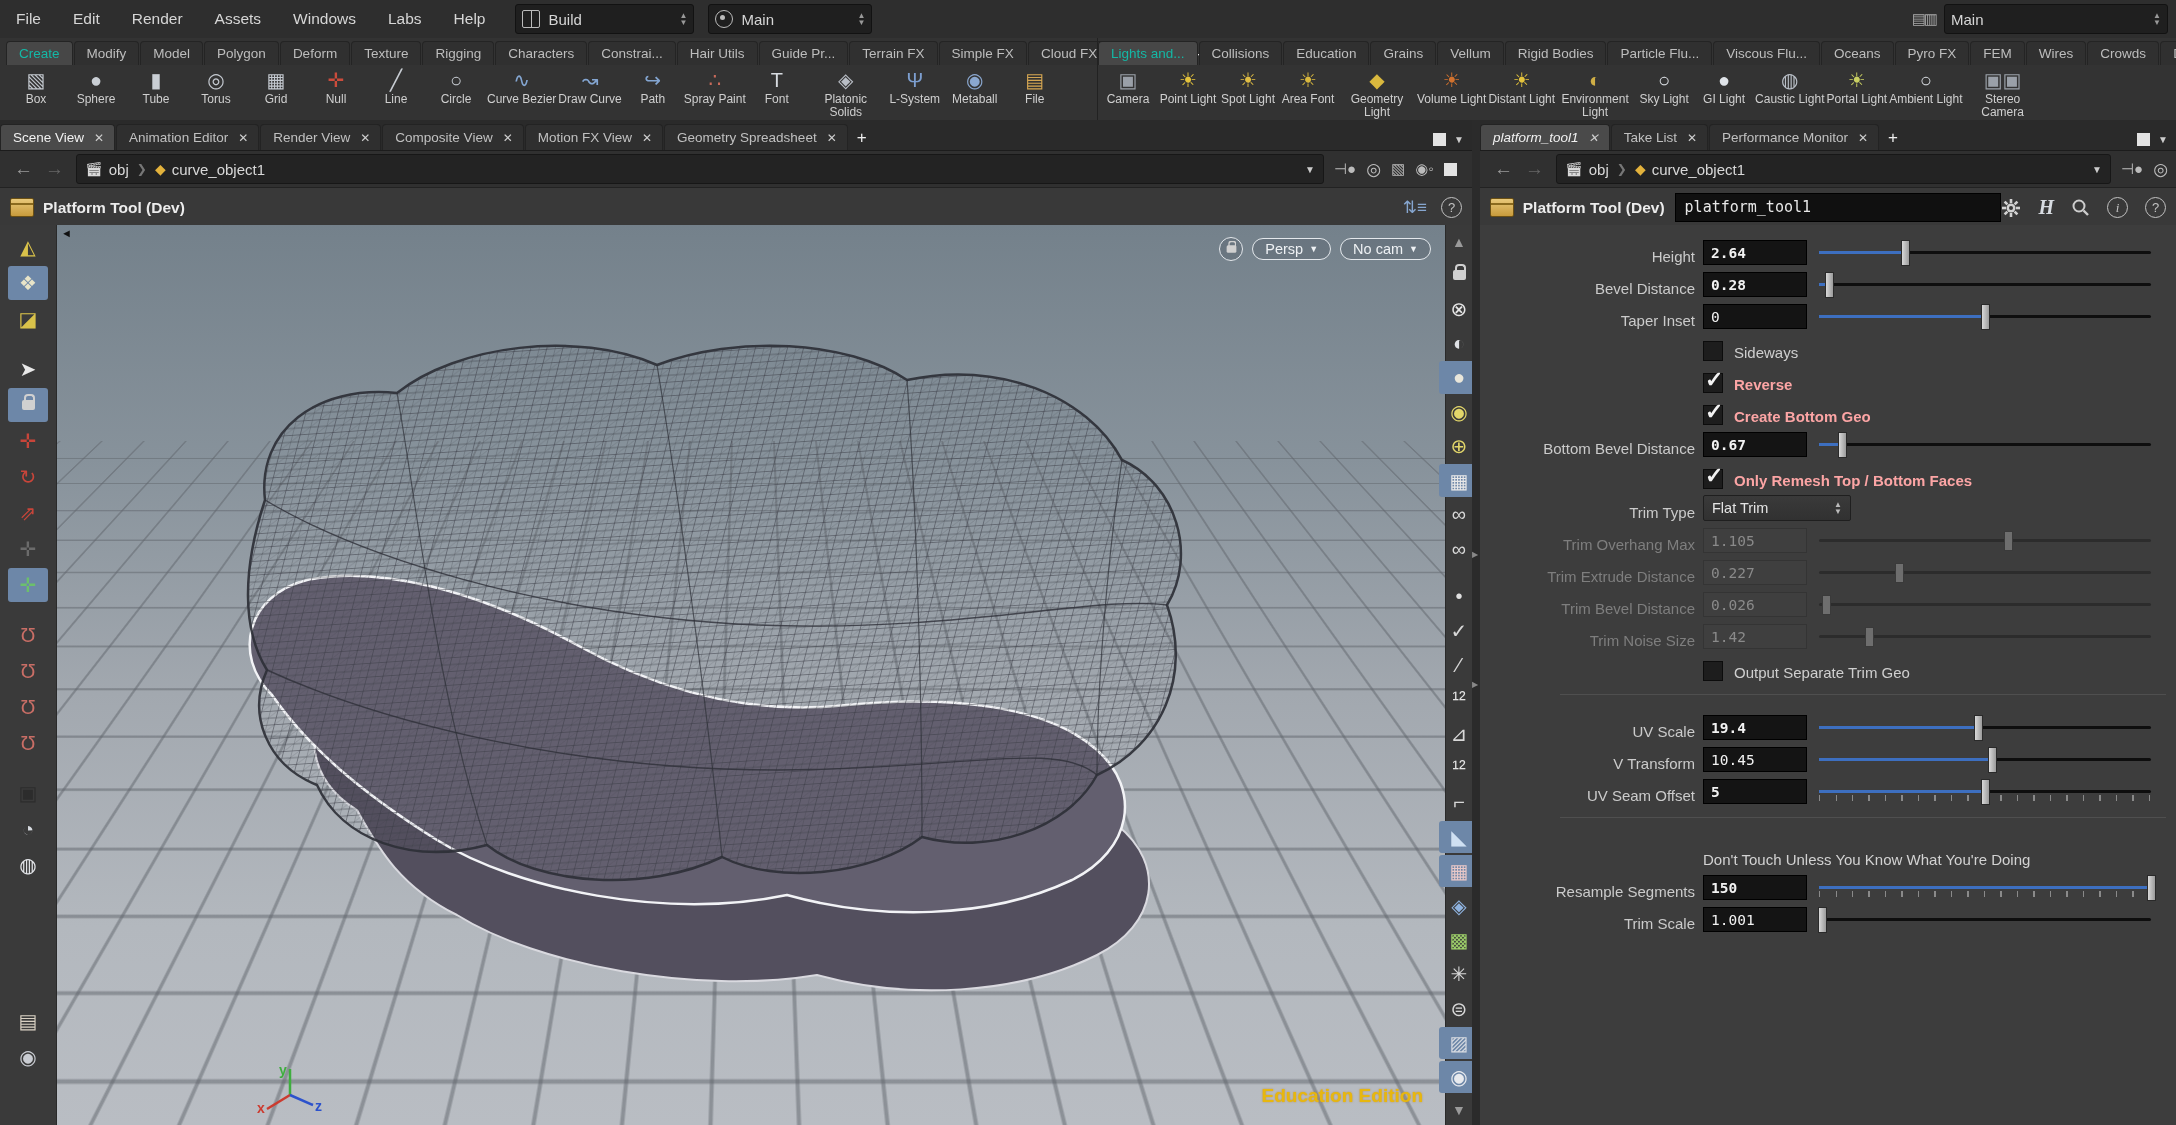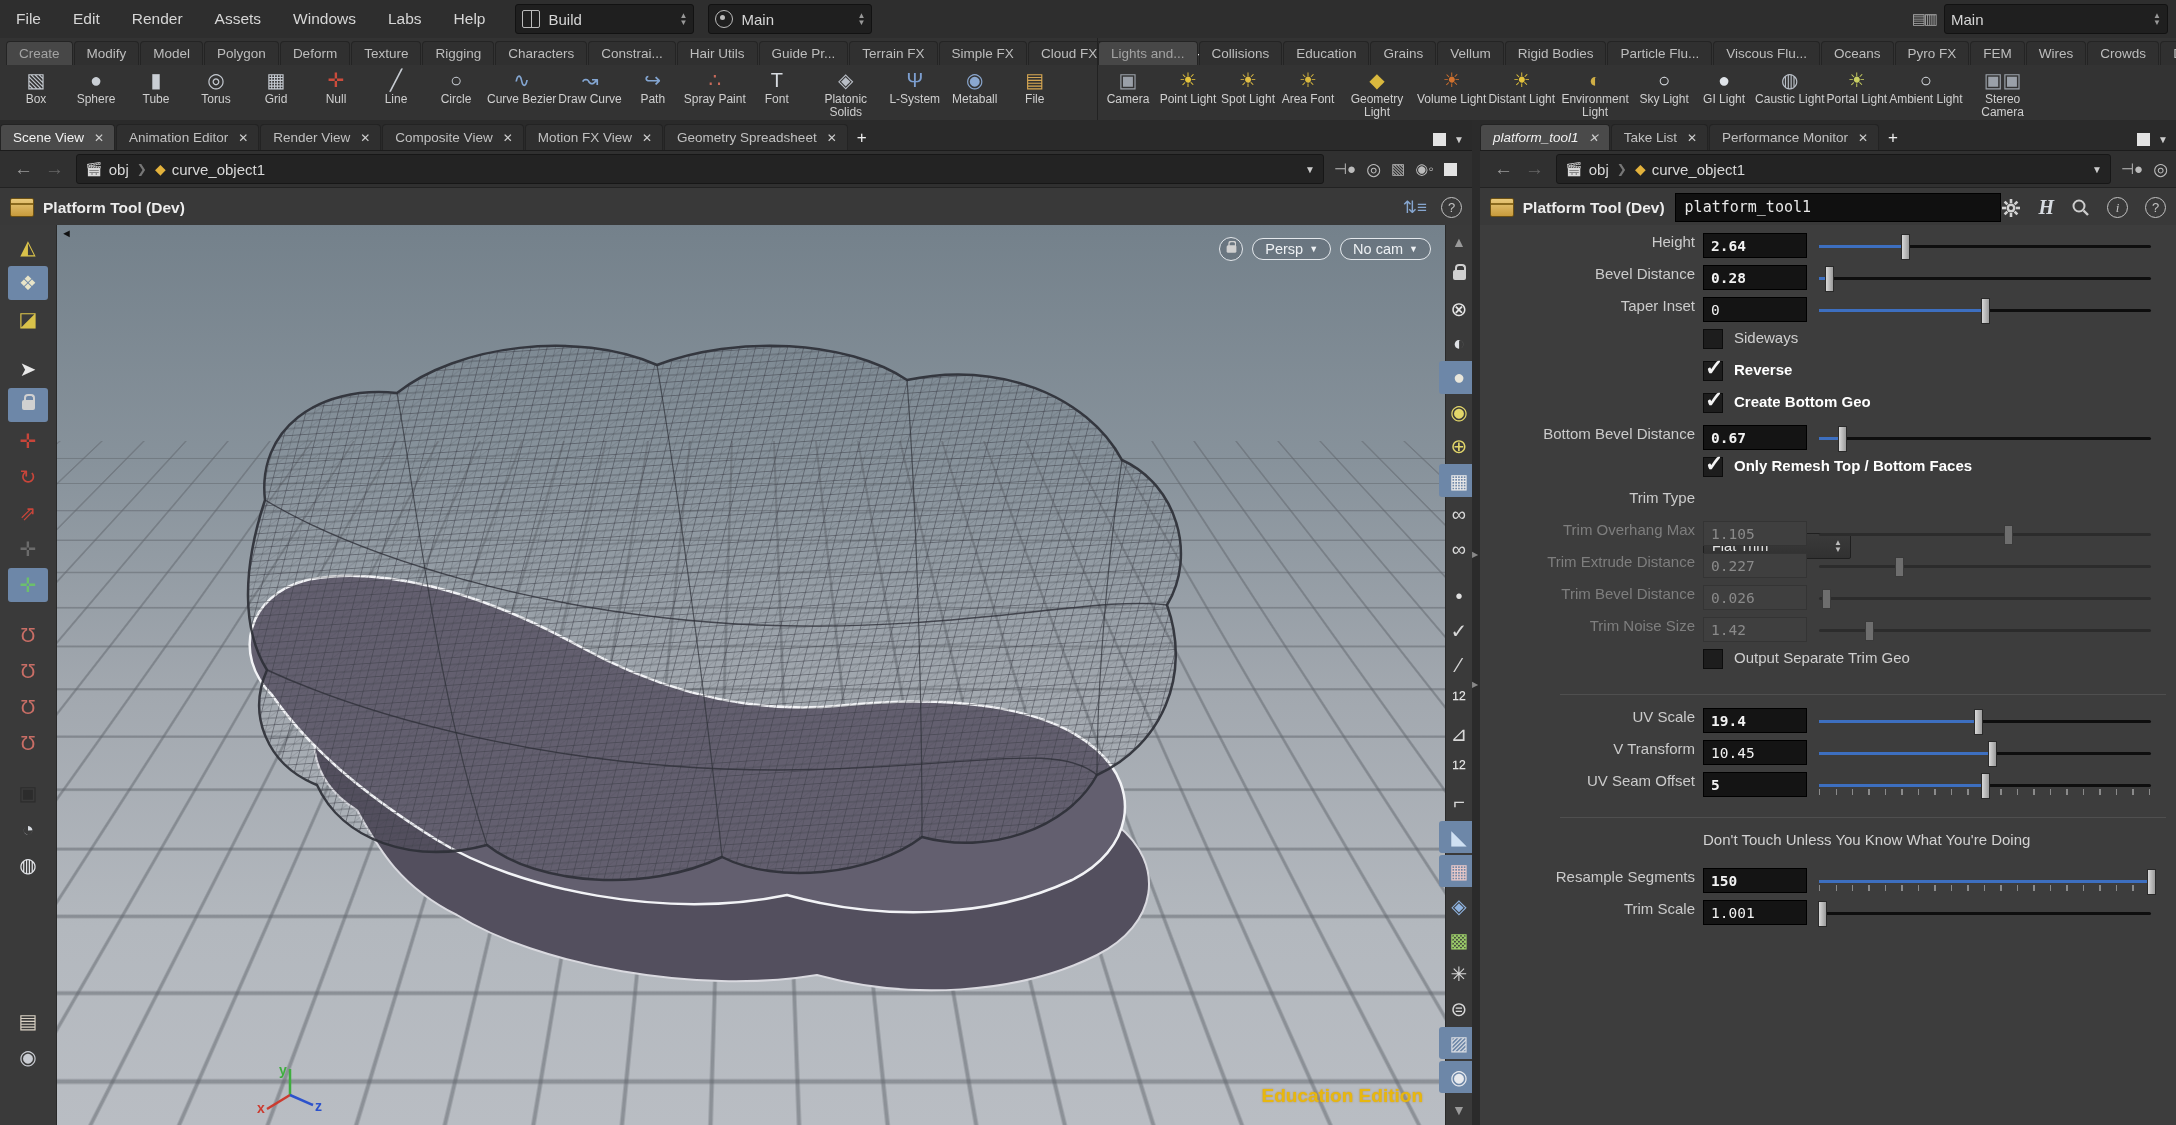--- a/index.html
+++ b/index.html
@@ -16,21 +16,21 @@
   .icon-target{border:1.5px solid #bbb;border-radius:50%;position:relative;}
   .icon-target::after{content:"";position:absolute;left:4px;top:4px;width:5px;height:5px;border-radius:50%;background:#bbb;}
   .kbd-icon{color:#aaa;font-size:15px;margin-left:auto;margin-right:6px;letter-spacing:-2px;}
   
   #shelf{position:absolute;left:0;top:38px;width:2176px;height:82px;background:#333333;border-bottom:1px solid #1e1e1e;}
   .shelf-half{position:absolute;top:0;height:82px;}
   #shelf-left{left:6px;width:1085px;}
   #shelf-right{left:1097px;width:1079px;border-left:1px solid #222;}
   .shelf-tabs{display:flex;height:27px;align-items:flex-end;}
   .shelf-tab{padding:4px 12px 4px;font-size:13.5px;color:#bdbdbd;background:#303030;border:1px solid #242424;border-bottom:none;border-radius:4px 4px 0 0;margin-right:1px;white-space:nowrap;}
-  .shelf-tab.active{background:#474747;color:#a3a3a3;}
+  .shelf-tab.active{background:#474747;color:#14b8a6;}
   .shelf-plus{margin-left:6px;color:#e8e8e8;font-size:17px;padding:0 6px;}
   .shelf-caret{color:#cccccc;font-size:10px;padding:2px 4px;}
   .shelf-tools{display:flex;height:55px;align-items:flex-start;padding-top:2px;}
   .tool{min-width:58px;max-width:76px;display:flex;flex-direction:column;align-items:center;margin:0 1px;}
   .tool .tglyph{height:26px;font-size:20px;line-height:26px;}
   .tool .tlabel{font-size:12px;color:#cfcfcf;text-align:center;line-height:12.5px;white-space:normal;}
   
   #workspace{position:absolute;left:0;top:120px;width:2176px;height:1005px;}
   #left-pane{position:absolute;left:0;top:0;width:1472px;height:1005px;background:#383838;}
   #splitter{position:absolute;left:1472px;top:0;width:8px;height:1005px;background:#2b2b2b;color:#888;font-size:8px;}
@@ -87,39 +87,39 @@
   #vp-topright{position:absolute;right:14px;top:12px;display:flex;align-items:center;gap:9px;}
   .vp-pill{border:1.5px solid #e4e8ec;border-radius:12px;color:#eef1f4;background:rgba(70,80,90,.25);
     padding:2px 12px;font-size:14.5px;display:flex;align-items:center;gap:6px;}
   .vp-pill.round{width:18px;height:18px;border-radius:50%;padding:2px;justify-content:center;}
   .pill-caret{font-size:9px;}
   #edu-badge{position:absolute;right:22px;bottom:18px;color:#e7b70f;font-size:19px;font-weight:bold;text-shadow:0 0 2px rgba(190,120,0,.6);}
   #axis-gizmo{position:absolute;left:198px;bottom:8px;width:70px;height:56px;}
   #vp-corner-arrow{position:absolute;left:4px;top:2px;color:#111;font-size:11px;}
   
   #params{position:absolute;left:0;top:105px;width:696px;height:900px;background:#3d3d3d;overflow:hidden;padding-top:8px;box-sizing:border-box;}
-  .prow{display:flex;align-items:flex-start;height:32px;}
+  .prow{display:flex;align-items:flex-end;height:32px;}
   .prow.note-row{height:37px;}
   .plabel{width:215px;text-align:right;color:#cbcbcb;font-size:15px;padding-right:0;white-space:nowrap;}
   .plabel.disabled{color:#7e7e7e;}
   .pfield{margin-left:8px;width:104px;height:25px;line-height:25px;background:#141414;border:1px solid #000;
     color:#f2f2f2;font-family:"DejaVu Sans Mono",monospace;font-size:14.5px;padding:0 7px;box-sizing:border-box;overflow:hidden;}
   .pfield.bold{font-weight:bold;}
   .pfield.disabled{background:#3f3f3f;border-color:#343434;color:#8a8a8a;}
   .pslider{position:relative;margin-left:12px;width:332px;height:26px;}
   .ptrack{position:absolute;left:0;right:0;top:11.5px;height:3px;background:#0e0e0e;border-radius:2px;}
   .ptrack.disabled{background:#2c2c2c;}
   .pfill{position:absolute;left:0;top:11.5px;height:3px;background:#3d6fc0;}
   .phandle{position:absolute;top:1px;width:7px;height:24px;background:linear-gradient(90deg,#d8d8d8,#9b9b9b);border:1px solid #2a2a2a;margin-left:-4px;}
   .phandle.disabled{background:#6e6e6e;border-color:#3a3a3a;top:4px;height:18px;}
   .pticks{position:absolute;left:0;right:0;top:17px;height:6px;
     background:repeating-linear-gradient(90deg,#8a8a8a 0 1px,transparent 1px 16.5px);}
   .pcheckbox{margin-left:8px;width:18px;height:18px;background:#1d1d1d;border:1px solid #0c0c0c;position:relative;flex:none;}
   .pcheckbox .mark{position:absolute;left:1px;top:-7px;color:#f3f3f3;font-size:22px;font-weight:bold;}
-  .ptoggle-label{margin-left:11px;color:#ffffff;font-size:15px;font-weight:bold;}
+  .ptoggle-label{margin-left:11px;color:#fca5a5;font-size:15px;font-weight:bold;}
   .ptoggle-label.off{font-weight:normal;color:#cfcfcf;}
   .pmenu{margin-left:8px;width:148px;height:26px;background:linear-gradient(#3a3a3a,#313131);border:1px solid #1f1f1f;border-radius:2px;
     display:flex;align-items:center;color:#e4e4e4;font-size:14.5px;padding:0 8px;box-sizing:border-box;margin-top:44px;}
   .pmenu .spin{margin-left:auto;display:flex;flex-direction:column;font-size:8px;line-height:7px;color:#bbb;}
   .pdivider{height:1px;background:#4f4f4f;margin:13px 10px 13px 80px;}
   .pnote{margin-left:223px;color:#d2d2d2;font-size:15px;}
 </style>
 </head>
 <body>
 

